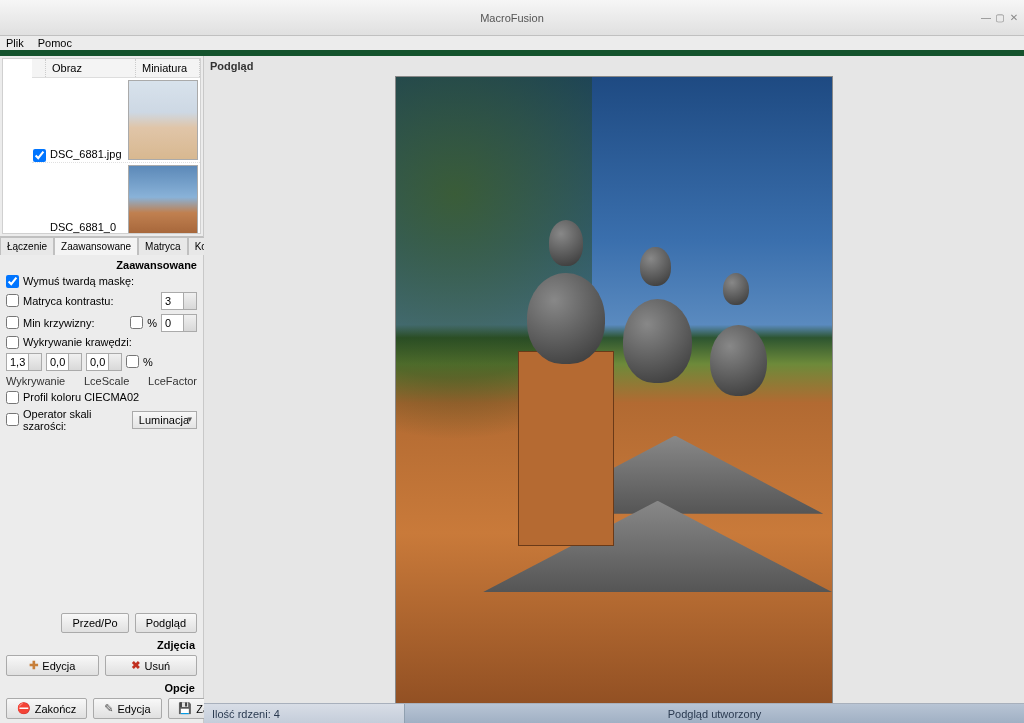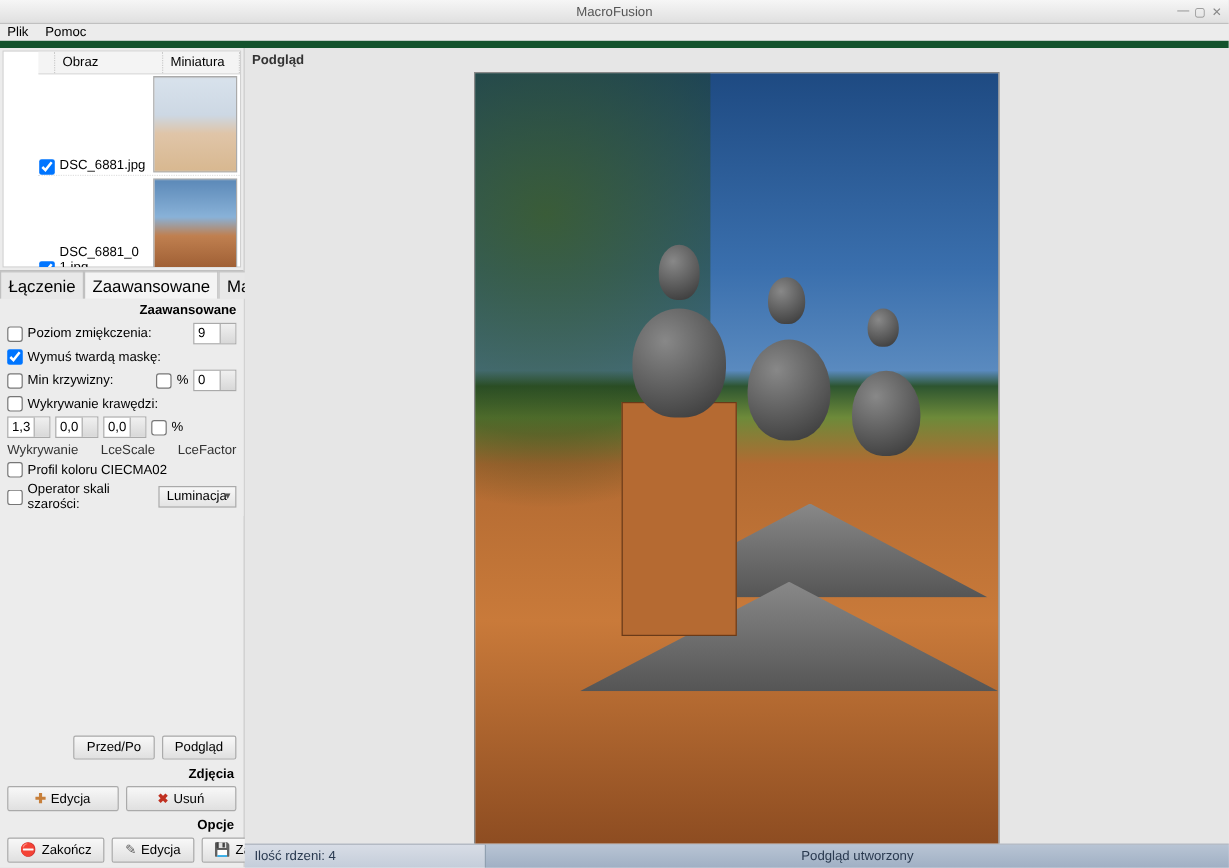--- a/index.html
+++ b/index.html
@@ -1,18 +1,18 @@
 <!DOCTYPE html>
 <html><head>
 <meta charset="utf-8">
 <style>
 * { box-sizing: border-box; margin: 0; padding: 0; font-family: sans-serif; font-size: 11px; }
 body { background: #e8e8e8; width: 1024px; height: 723px; overflow: hidden; display: flex; flex-direction: column; }
 
-.titlebar { height: 20px; background: linear-gradient(#f6f6f6,#e0e0e0); border-bottom: 1px solid #c0c0c0; display: flex; align-items: center; justify-content: center; position: relative; color: #555; }
+.titlebar { height: 36px; background: linear-gradient(#f6f6f6,#e0e0e0); border-bottom: 1px solid #c0c0c0; display: flex; align-items: center; justify-content: center; position: relative; color: #555; }
 .titlebar .win-controls { position: absolute; right: 4px; display: flex; gap: 2px; }
 .titlebar .win-controls span { width: 12px; height: 12px; display: inline-flex; align-items: center; justify-content: center; color: #888; font-size: 10px; cursor: pointer; }
 
 .menubar { height: 20px; background: #ececec; border-bottom: 6px solid #14532d; display: flex; align-items: center; padding: 0 6px; gap: 14px; }
 .menubar span { cursor: pointer; }
 
 .body-row { flex: 1; display: flex; overflow: hidden; }
 
 .left-panel { width: 204px; background: #ececec; border-right: 1px solid #c8c8c8; display: flex; flex-direction: column; }
 
@@ -25,21 +25,21 @@
 .file-rows { flex: 1; overflow: auto; }
 .file-row { display: flex; align-items: flex-end; border-bottom: 1px dotted #e0e0e0; min-height: 84px; }
 .file-row .col-check { display:flex; align-items:center; justify-content:center; }
 .file-row input[type=checkbox]{ margin:0 2px;}
 .file-row .col-name { padding: 2px 4px; word-break: break-all; }
 .thumb { width: 80px; height: 80px; margin: 2px; background: linear-gradient(180deg,#3a6ea5 0%,#6fa5d8 40%,#a86b3a 60%,#7a4520 100%); border: 1px solid #aaa; position: relative; }
 .thumb.t0 { background: linear-gradient(180deg,#d8e2ec 0%,#cdd8e4 40%,#e0c5a8 60%,#d8b890 100%); }
 .thumb.t1 { background: linear-gradient(180deg,#5c89b8 0%,#89b2d8 40%,#c08050 60%,#9a5a30 100%); }
 
 .tabs { display: flex; background: #e4e4e4; border-top: 1px solid #c0c0c0; }
-.tab { padding: 3px 6px; border: 1px solid #c0c0c0; border-bottom: none; background: #e8e8e8; cursor: pointer; font-size: 14px; }
+.tab { padding: 3px 6px; border: 1px solid #c0c0c0; border-bottom: none; background: #e8e8e8; cursor: pointer; font-size: 10px; }
 .tab.active { background: #f4f4f4; }
 
 .adv-panel { padding: 4px 6px; background: #ececec; display: flex; flex-direction: column; gap: 4px; }
 .adv-title { text-align: right; font-weight: bold; }
 .adv-row { display: flex; align-items: center; gap: 4px; }
 .adv-row label { flex: 1; }
 .spin { width: 36px; height: 18px; border: 1px solid #aaa; background: #fff; display: inline-flex; align-items: center; padding: 0 3px; position: relative; }
 .spin::after { content: ""; position: absolute; right: 0; top: 0; bottom: 0; width: 12px; background: linear-gradient(#f0f0f0,#d8d8d8); border-left: 1px solid #aaa; }
 .edge-row { display: flex; gap: 4px; align-items: center; }
 .edge-labels { display: flex; justify-content: space-between; font-size: 10px; color: #333; }
@@ -118,33 +118,33 @@
     <div class="tabs">
       <div class="tab">Łączenie</div>
       <div class="tab active">Zaawansowane</div>
       <div class="tab">Matryca</div>
       <div class="tab">Konfiguracja</div>
     </div>
 
     <div class="adv-panel">
       <div class="adv-title">Zaawansowane</div>
 
-      <div class="adv-row">
-        <input type="checkbox" style="">
-        <label>Poziom zmiękczenia:</label>
-        <span class="spin">
-            <span>9</span>
-          </span>
-      </div>
 
       <div class="adv-row">
         <input type="checkbox" checked="" style="">
         <label>Wymuś twardą maskę:</label>
       </div>
 
+      <div class="adv-row">
+        <input type="checkbox" style="">
+        <label>Matryca kontrastu:</label>
+        <span class="spin">
+            <span>3</span>
+          </span>
+      </div>
 
       <div class="adv-row">
         <input type="checkbox" style="">
         <label>Min krzywizny:</label>
         <input type="checkbox" style="">
         <span>%</span>
         <span class="spin">
             <span>0</span>
           </span>
       </div>

